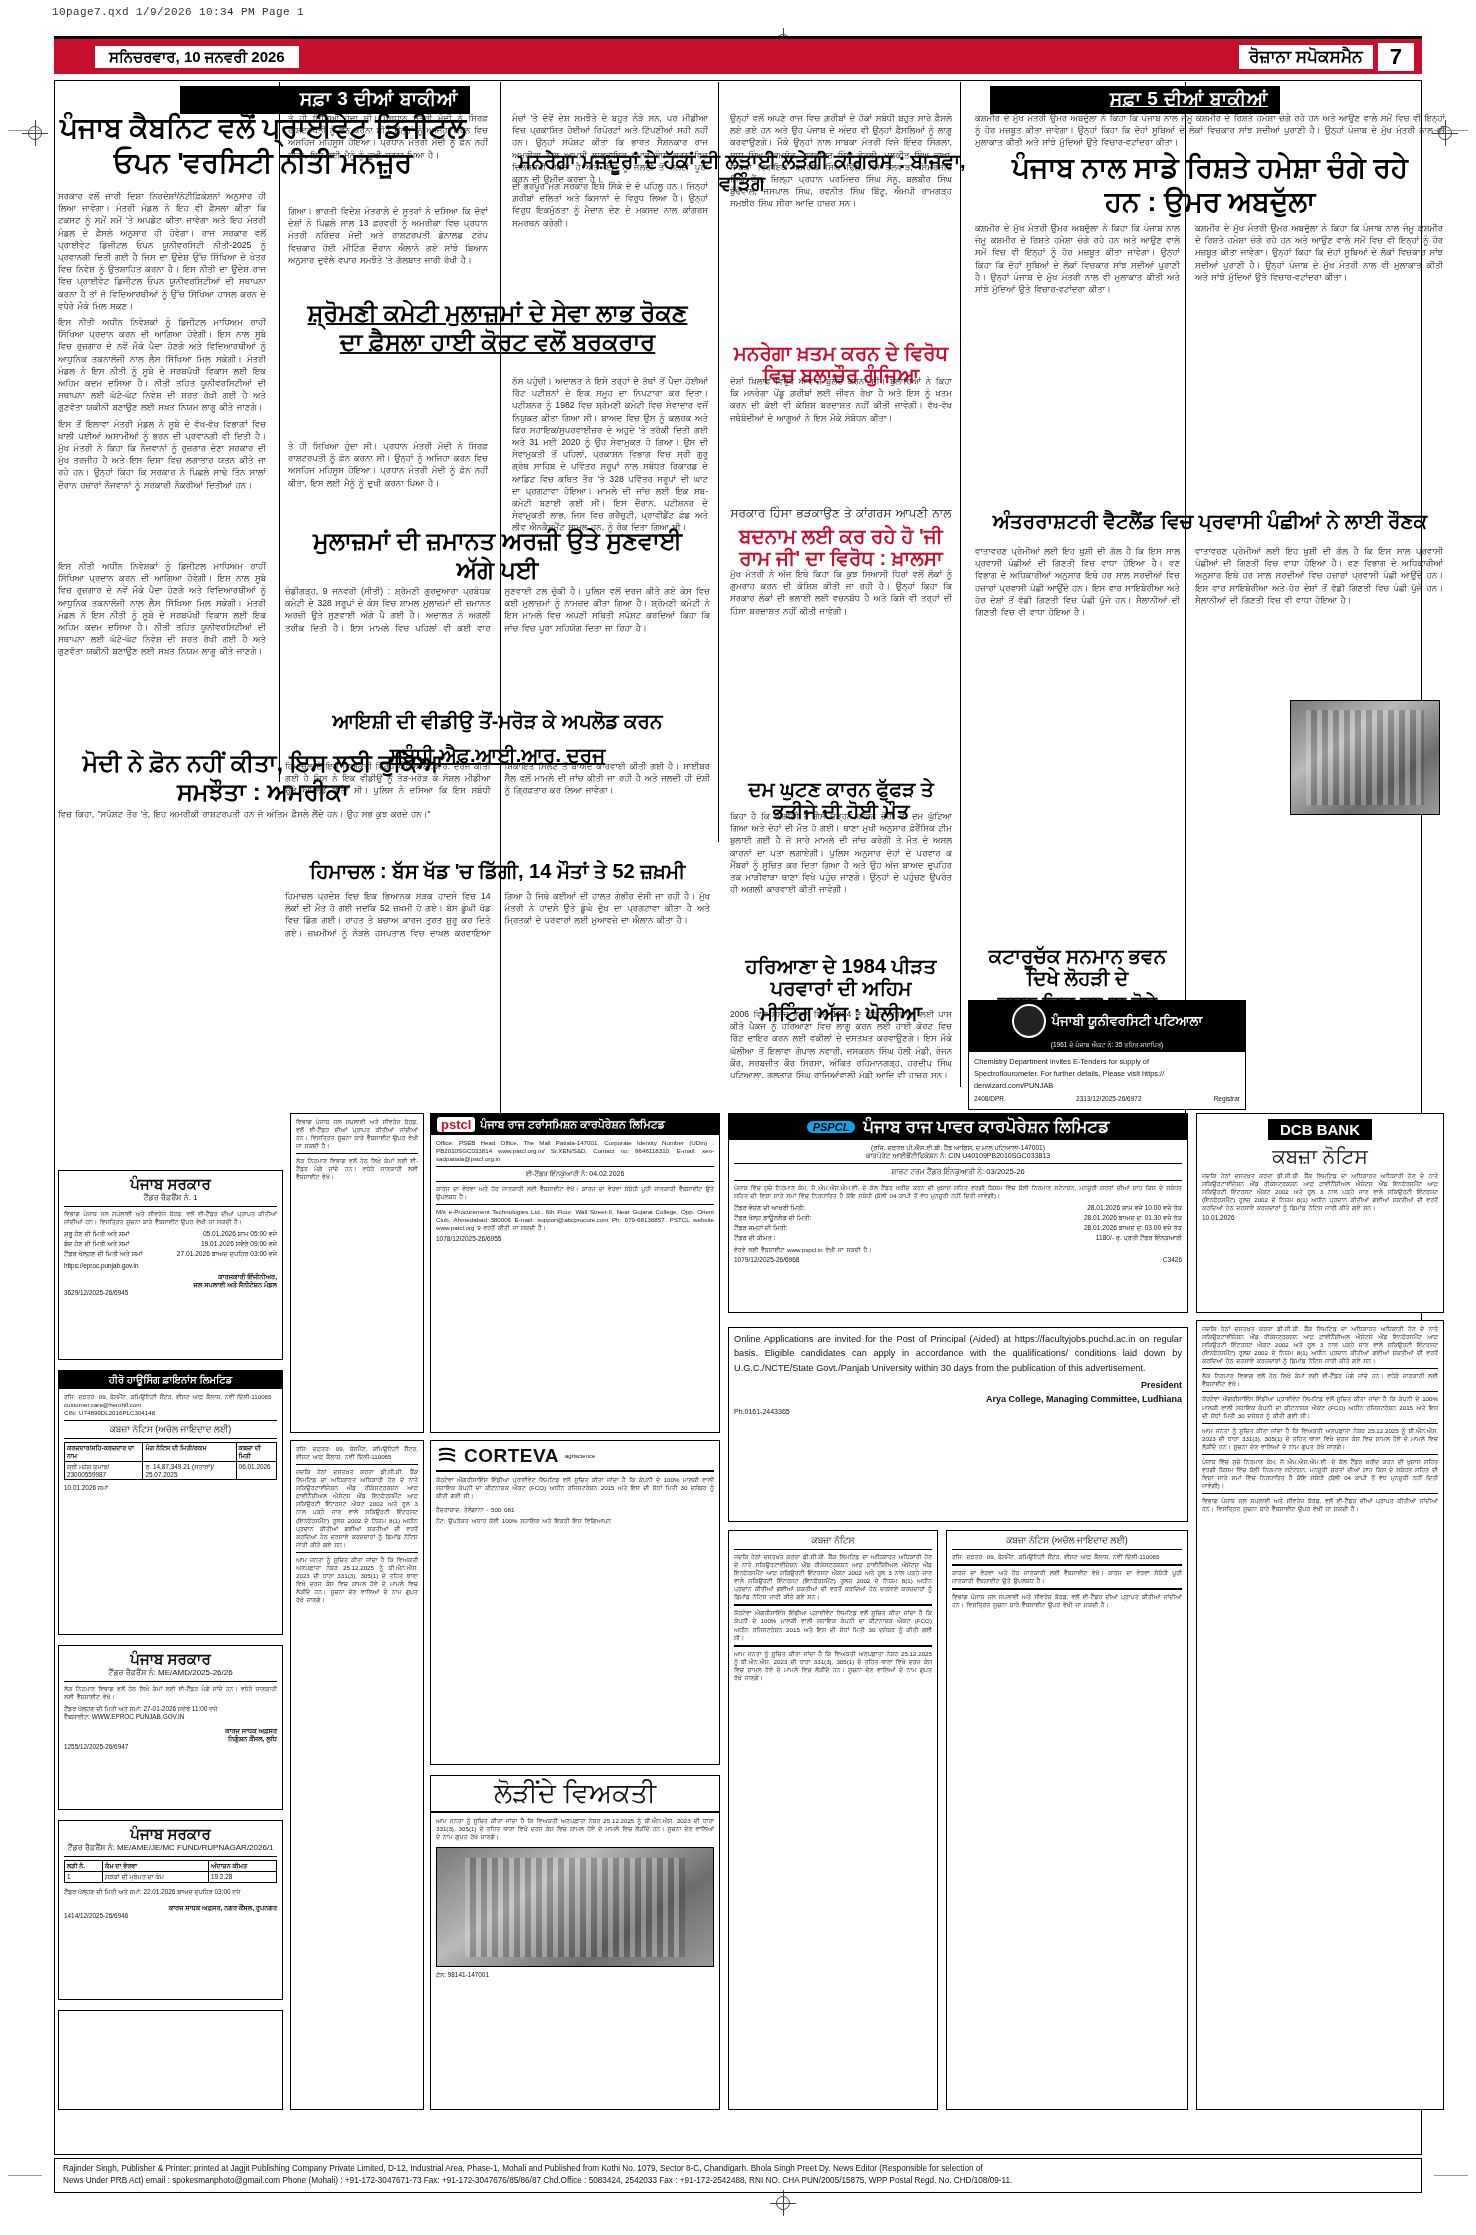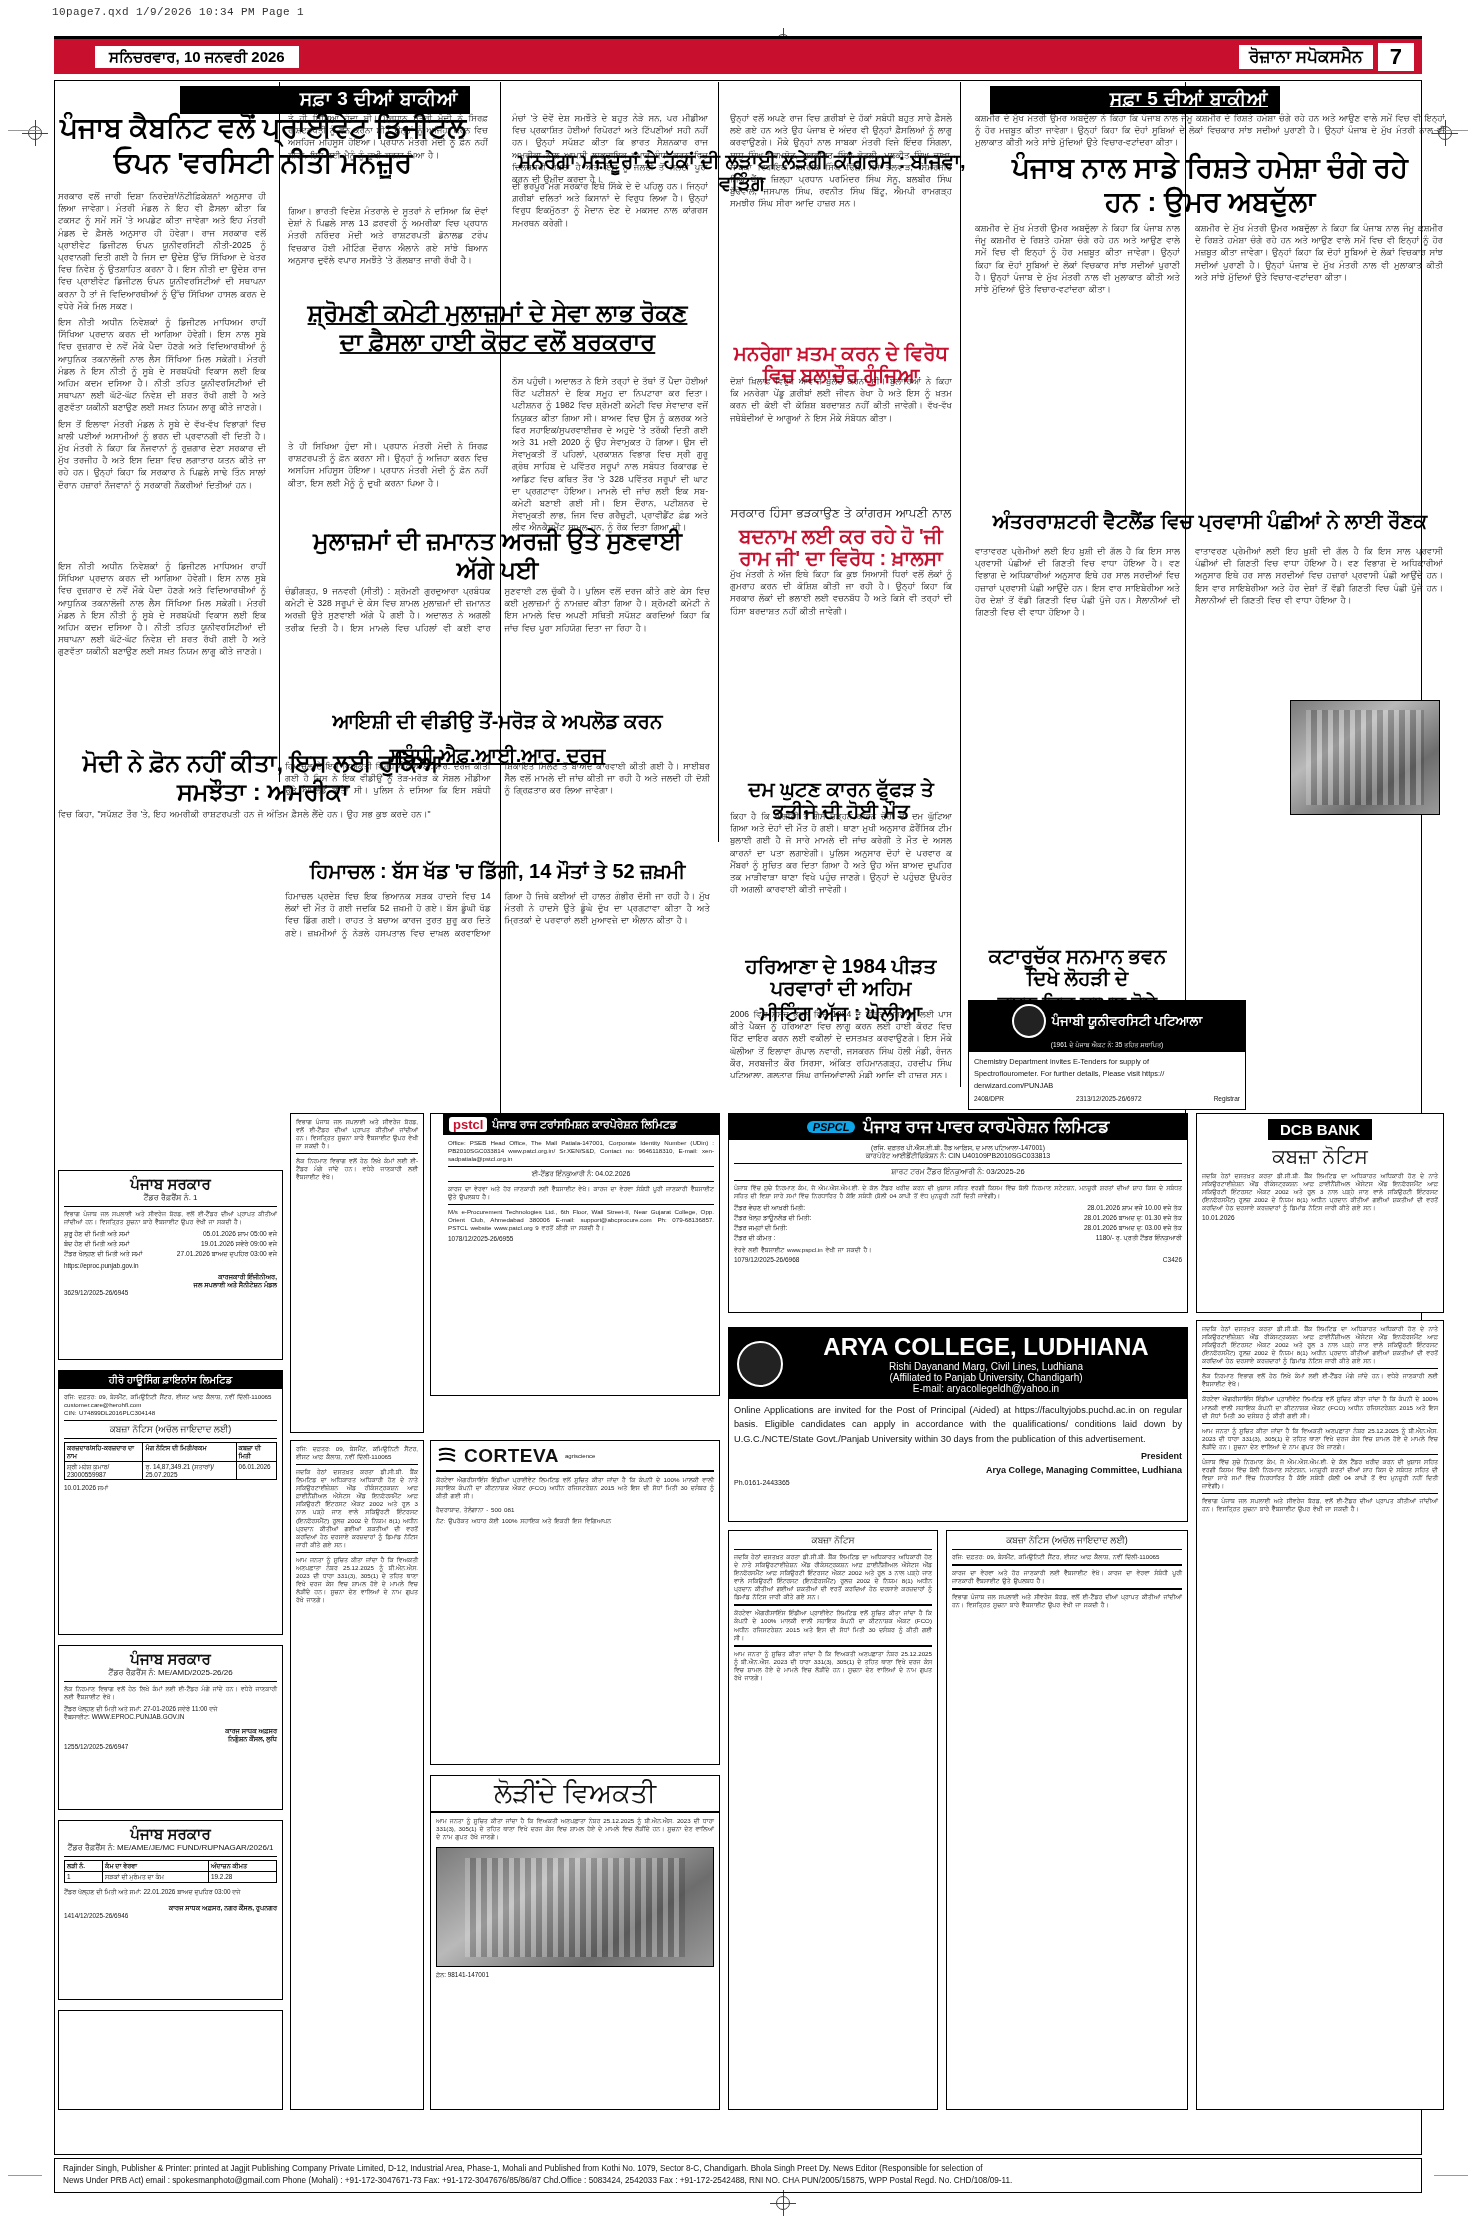--- a/index.html
+++ b/index.html
@@ -334,21 +334,21 @@
       <div>Spectroflourometer. For further details, Please visit https://</div>
       <div>derwizard.com/PUNJAB</div>
       <div class="ref-row">
         <span>2408/DPR</span>
         <span>2313/12/2025-26/6972</span>
         <span>Registrar</span>
       </div>
     </div>
   </div>
 
-  <div class="adbox" style="left:430px; top:1113px; width:290px; height:283px;padding-left:12px;">
+  <div class="adbox" style="left:430px; top:1113px; width:290px; height:320px;">
     <div class="ad-black-bar" style="font-size:11px; display:flex; align-items:center; gap:5px; justify-content:flex-start; padding-left:6px;">
       <span style="background:#fff;color:#c8102e;font-weight:bold;font-size:13px;padding:0 4px;border-radius:3px;">pstcl</span>
       <span>ਪੰਜਾਬ ਰਾਜ ਟਰਾਂਸਮਿਸ਼ਨ ਕਾਰਪੋਰੇਸ਼ਨ ਲਿਮਿਟਡ</span>
     </div>
     <div class="adbox-inner">
       <div class="body-text micro">Office: PSEB Head Office, The Mall Patiala-147001, Corporate Identity Number (UDin) : PB2010SGC033814 www.patcl.org.in/ Sr.XEN/S&amp;D, Contact no: 9646118310, E-mail: xen-sadpatiala@pstcl.org.in</div>
       <div class="rule"></div>
       <div class="center bold" style="font-size:7px;">ਈ-ਟੈਂਡਰ ਇੰਨਕੁਆਰੀ ਨੰ: 04.02.2026</div>
       <div class="rule"></div>
       <div class="body-text micro">ਕਾਰਜ ਦਾ ਵੇਰਵਾ ਅਤੇ ਹੋਰ ਜਾਣਕਾਰੀ ਲਈ ਵੈੱਬਸਾਈਟ ਵੇਖੋ। ਕਾਰਜ ਦਾ ਵੇਰਵਾ ਸੰਬੰਧੀ ਪੂਰੀ ਜਾਣਕਾਰੀ ਵੈੱਬਸਾਈਟ ਉਤੇ ਉਪਲਬਧ ਹੈ।</div>
@@ -405,29 +405,20 @@
     <div class="center bold" style="font-size:20px;">ਕਬਜ਼ਾ ਨੋਟਿਸ</div>
     <div class="adbox-inner">
       <div class="body-text micro">ਜਦਕਿ ਹੇਠਾਂ ਦਸਤਖ਼ਤ ਕਰਤਾ ਡੀ.ਸੀ.ਬੀ. ਬੈਂਕ ਲਿਮਟਿਡ ਦਾ ਅਧਿਕਾਰਤ ਅਧਿਕਾਰੀ ਹੋਣ ਦੇ ਨਾਤੇ ਸਕਿਉਰਟਾਈਜ਼ੇਸ਼ਨ ਐਂਡ ਰੀਕੰਸਟ੍ਰਕਸ਼ਨ ਆਫ਼ ਫ਼ਾਈਨੈਂਸ਼ੀਅਲ ਐਸੇਟਸ ਐਂਡ ਇਨਫੋਰਸਮੈਂਟ ਆਫ਼ ਸਕਿਉਰਟੀ ਇੰਟਰਸਟ ਐਕਟ 2002 ਅਤੇ ਰੂਲ 3 ਨਾਲ ਪੜ੍ਹੇ ਜਾਣ ਵਾਲੇ ਸਕਿਉਰਟੀ ਇੰਟਰਸਟ (ਇਨਫੋਰਸਮੈਂਟ) ਰੂਲਜ਼ 2002 ਦੇ ਨਿਯਮ 8(1) ਅਧੀਨ ਪ੍ਰਦਾਨ ਕੀਤੀਆਂ ਗਈਆਂ ਸ਼ਕਤੀਆਂ ਦੀ ਵਰਤੋਂ ਕਰਦਿਆਂ ਹੇਠ ਦਰਸਾਏ ਕਰਜ਼ਦਾਰਾਂ ਨੂੰ ਡਿਮਾਂਡ ਨੋਟਿਸ ਜਾਰੀ ਕੀਤੇ ਗਏ ਸਨ।</div>
       <div class="ref-row">
           <span>10.01.2026</span>
         </div>
     </div>
   </div>
 
   <div class="adbox" style="left:728px; top:1327px; width:460px; height:195px;">
-    <div class="ad-black-bar" style="display:flex; align-items:center; gap:10px; padding:5px 8px;">
-      <span class="logo-circle" style="width:46px;height:46px;flex:0 0 auto;"></span>
-      <span style="flex:1;">
-        <span style="display:block;font-size:24px;">ARYA COLLEGE, LUDHIANA</span>
-        <span style="display:block;font-size:10px;font-weight:normal;">Rishi Dayanand Marg, Civil Lines, Ludhiana</span>
-        <span style="display:block;font-size:10px;font-weight:normal;">(Affiliated to Panjab University, Chandigarh)</span>
-        <span style="display:block;font-size:10px;font-weight:normal;">E-mail: aryacollegeldh@yahoo.in</span>
-      </span>
-    </div>
     <div class="adbox-inner" style="font-size:9.2px; line-height:1.55; text-align:justify;">
       <div>Online Applications are invited for the Post of Principal (Aided) at https://facultyjobs.puchd.ac.in on regular basis. Eligible candidates can apply in accordance with the qualifications/ conditions laid down by U.G.C./NCTE/State Govt./Panjab University within 30 days from the publication of this advertisement.</div>
       <div style="text-align:right; font-weight:bold; font-size:9px; margin-top:4px;">President</div>
       <div style="text-align:right; font-weight:bold; font-size:9px;">Arya College, Managing Committee, Ludhiana</div>
       <div style="font-size:7px;">Ph.0161-2443365</div>
     </div>
   </div>
 
   <div class="adbox" style="left:58px; top:1170px; width:225px; height:190px;">
     <div class="adbox-inner">

